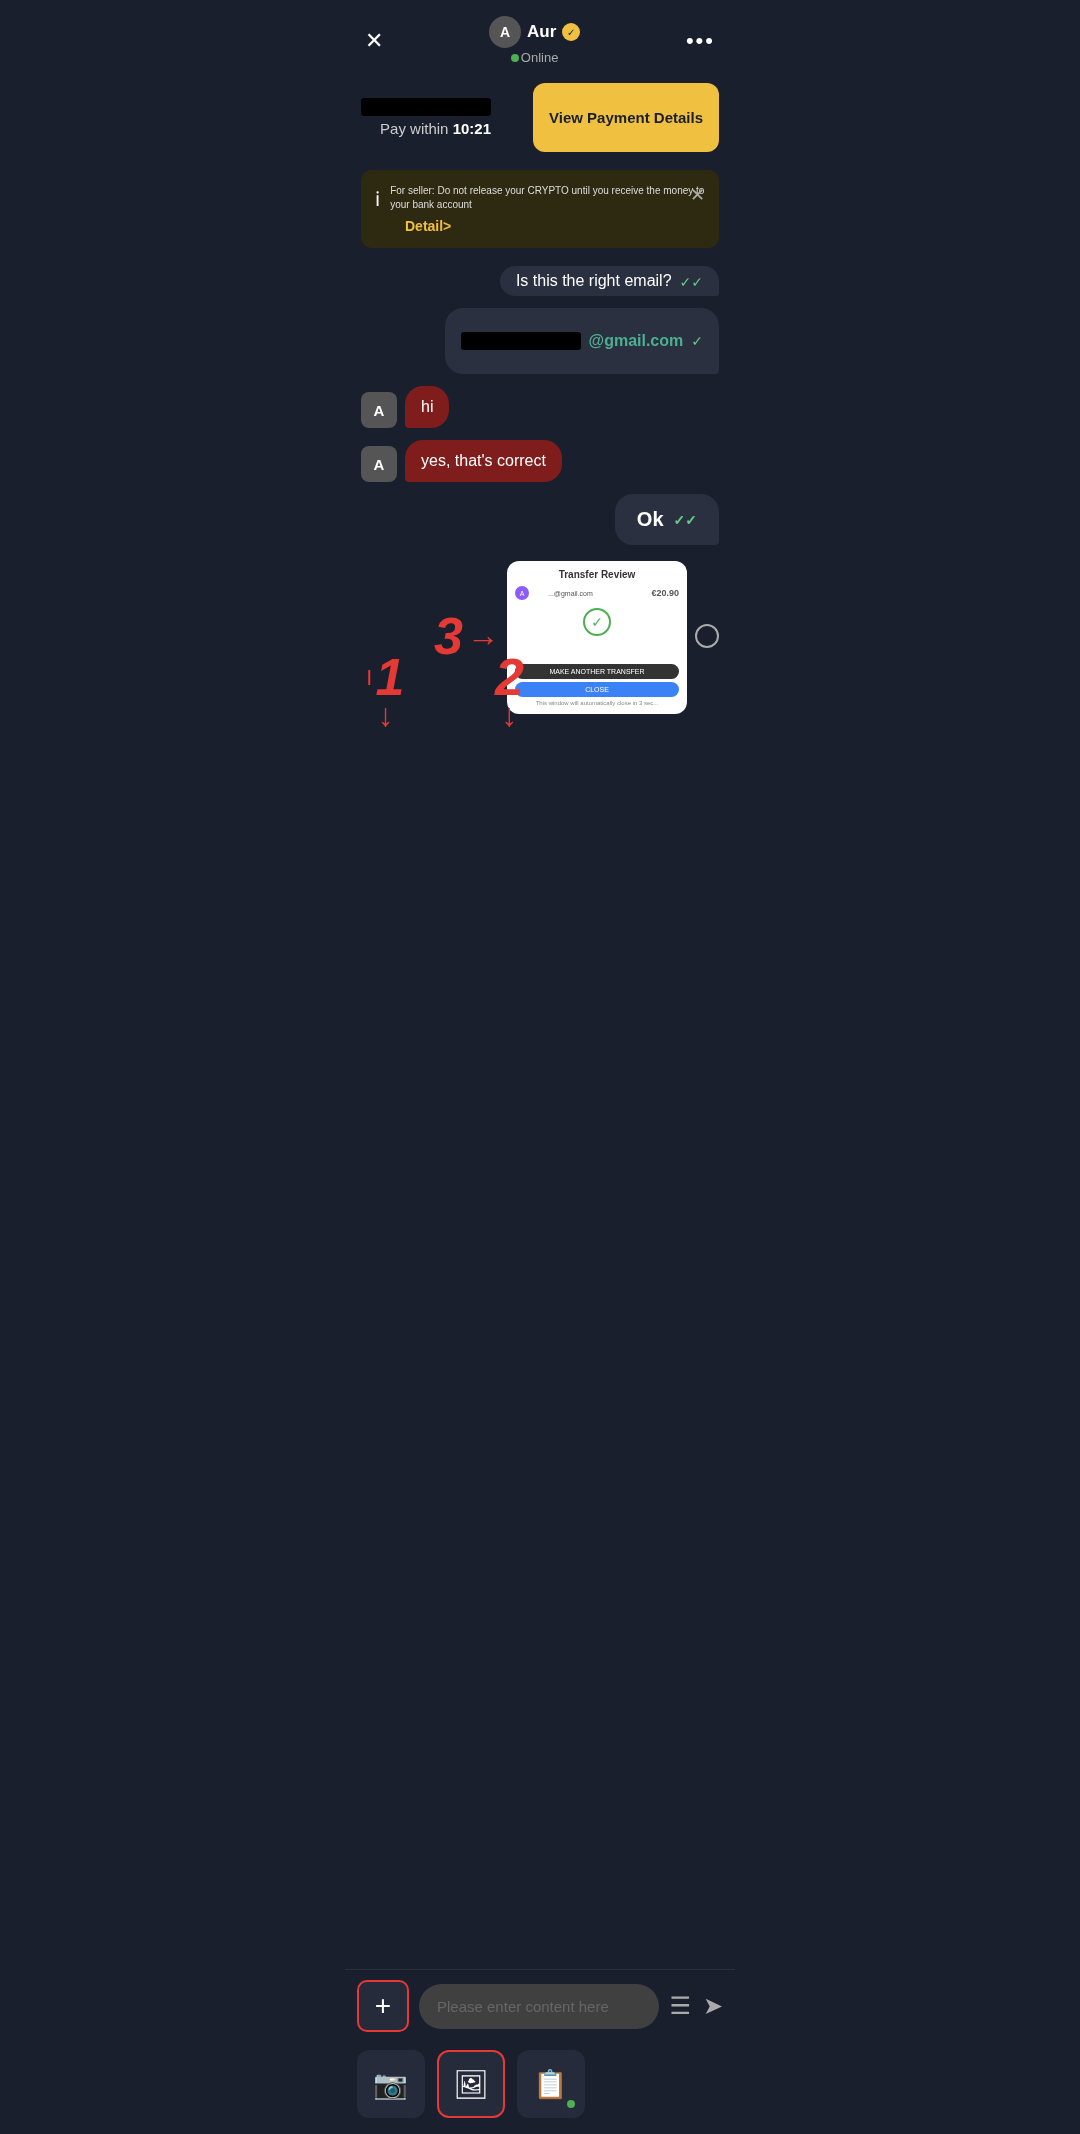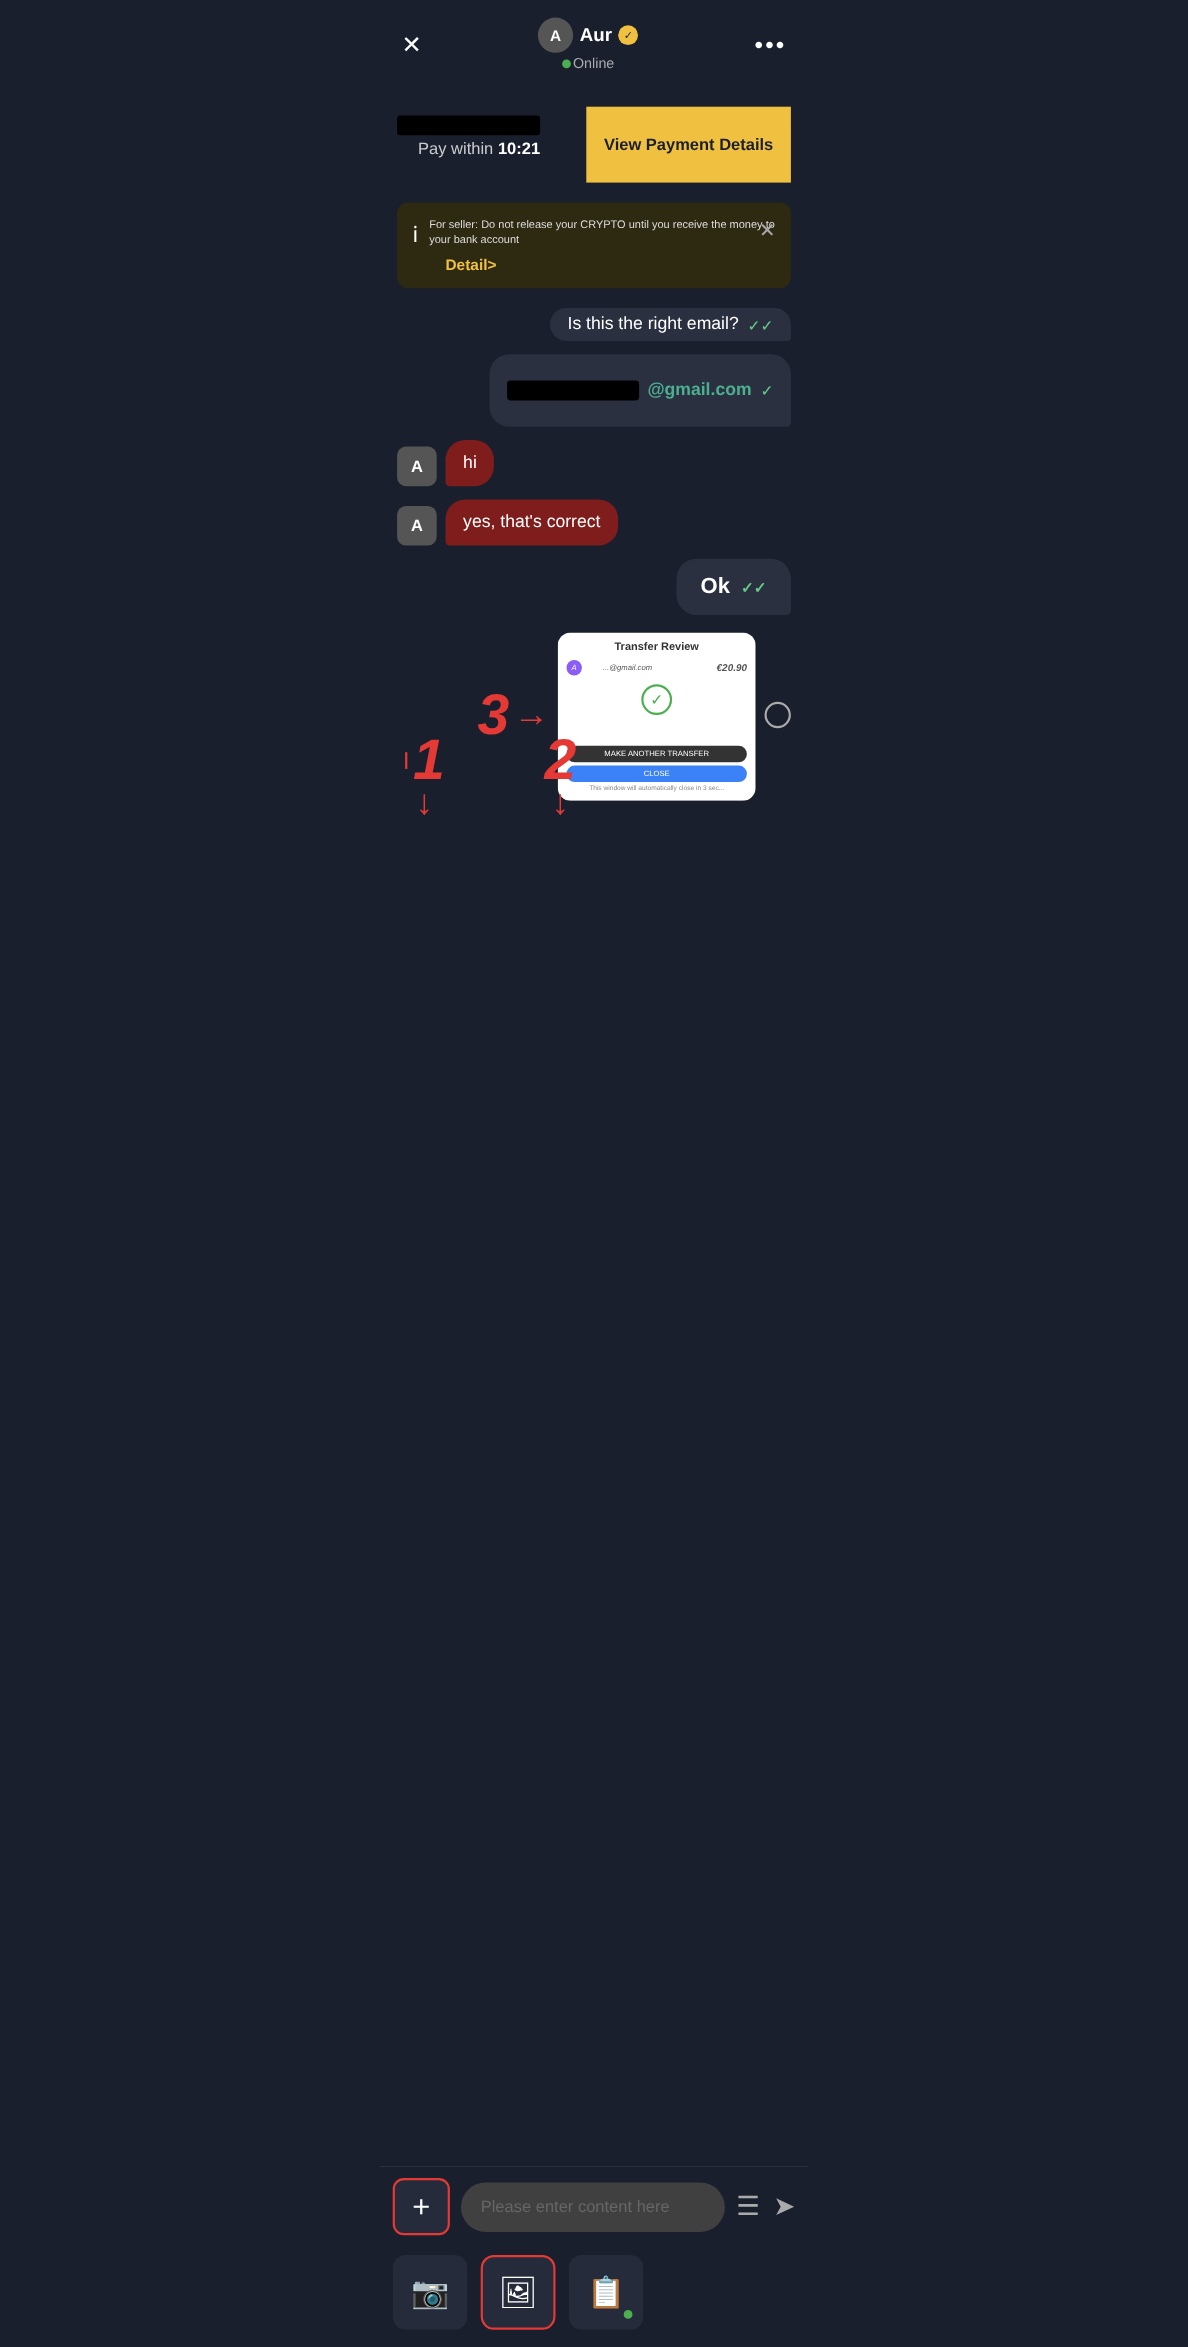--- a/index.html
+++ b/index.html
@@ -114,26 +114,25 @@
       color: #ccc;
     }
     .pay-timer strong {
       color: #fff;
       font-weight: 700;
     }
     .view-payment-btn {
       background: #f0c040;
       color: #1a1f2e;
       border: none;
-      border-radius: 0;
+      border-radius: 12px;
       padding: 26px 16px;
       font-size: 15px;
       font-weight: 700;
       cursor: pointer;
-      margin-top: 14px;
     }
 
     
     .warning-banner {
       margin: 8px 16px;
       background: #2e2a12;
       border-radius: 10px;
       padding: 14px 14px 14px 14px;
       display: flex;
       flex-direction: column;
@@ -286,21 +285,20 @@
       color: #333;
       margin-bottom: 6px;
     }
     .sc-row {
       display: flex;
       align-items: center;
       gap: 19px;
       margin-bottom: 4px;
       font-size: 8px;
       color: #555;
-      font-style: italic;
     }
     .sc-avatar-small {
       width: 14px;
       height: 14px;
       background: #8b5cf6;
       border-radius: 50%;
       display: flex;
       align-items: center;
       justify-content: center;
       font-size: 7px;

